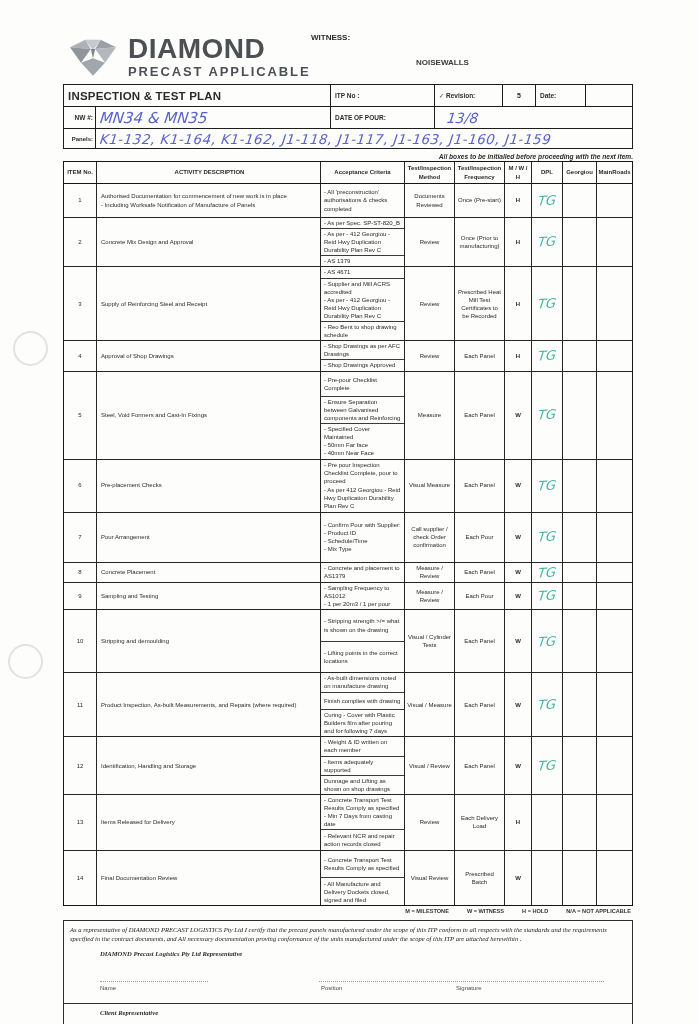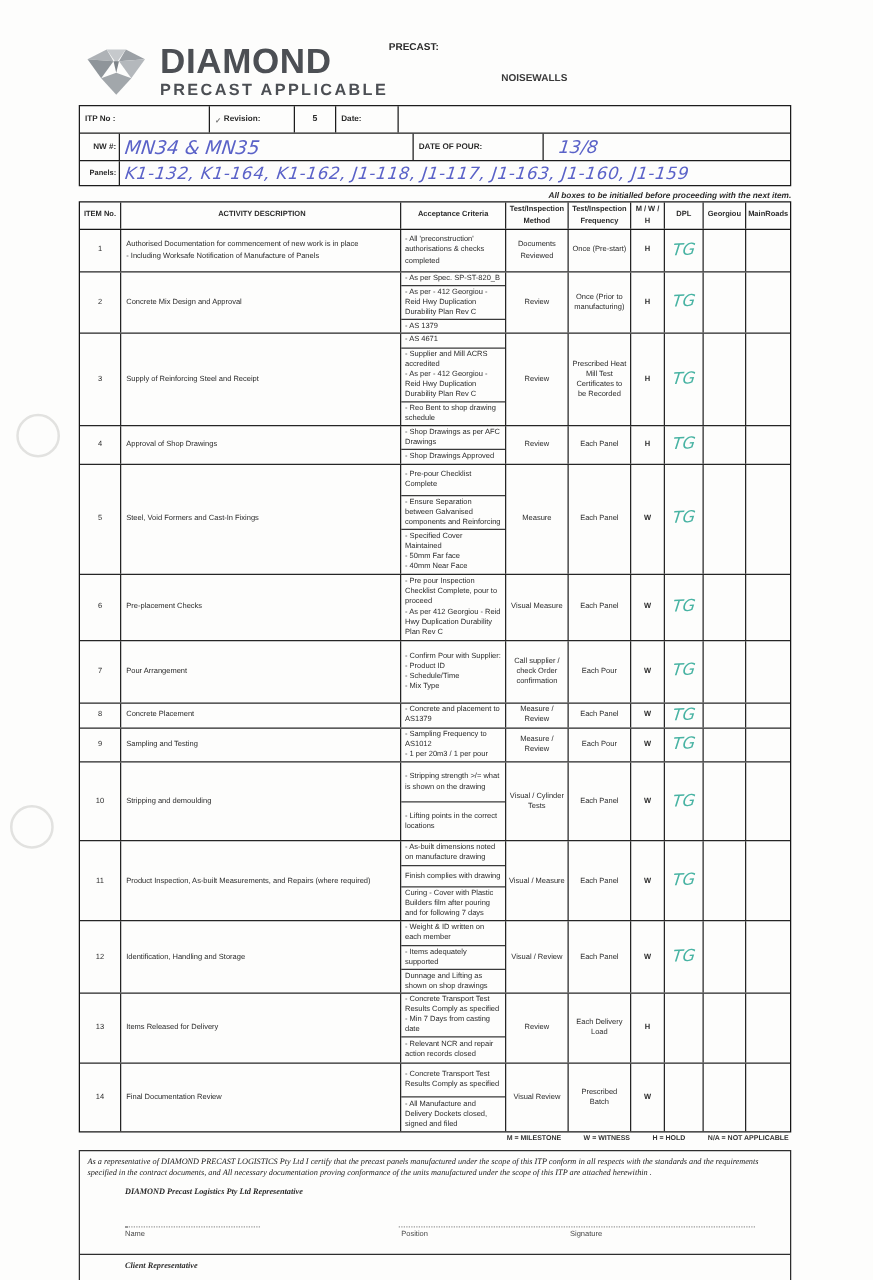--- a/index.html
+++ b/index.html
@@ -17,21 +17,21 @@
   .hole.h2{left:8px;top:644px;}
 
   
   .tophead{position:relative;height:84px;}
   .logo{position:absolute;left:2px;top:32px;display:flex;align-items:flex-end;}
   .logo svg{width:56px;height:46px;margin-right:7px;}
   .brand{line-height:1;}
   .brand-name{font-size:28px;font-weight:800;letter-spacing:.5px;color:#4c4f54;}
   .brand-sub{font-size:13px;font-weight:700;letter-spacing:1.9px;color:#4c4f54;margin-top:2px;}
   .project-label{position:absolute;left:248px;top:33px;font-size:8px;font-weight:700;}
-  .project-value{position:absolute;left:338px;top:58px;font-size:8px;font-weight:700;color:#3a3a3a;}
+  .project-value{position:absolute;left:353px;top:58px;font-size:8px;font-weight:700;color:#3a3a3a;}
 
   
   .head-table{border:1.5px solid #1d1d1d;}
   .hrow{display:flex;border-bottom:1px solid #1d1d1d;align-items:stretch;}
   .hrow:last-child{border-bottom:none;}
   .hcell{border-right:1px solid #1d1d1d;display:flex;align-items:center;padding:1px 4px;box-sizing:border-box;}
   .hcell:last-child{border-right:none;}
   .title-cell{width:267px;font-size:11.5px;font-weight:800;letter-spacing:.2px;}
   .itp-cell{width:104px;font-size:6.5px;font-weight:700;}
   .rev-cell{width:68px;font-size:6.5px;font-weight:700;}
@@ -113,26 +113,27 @@
           <polygon points="8,28 46,31 28,56" fill="#8f959a"></polygon>
           <polygon points="92,28 54,31 72,56" fill="#b4b8bc"></polygon>
           <polygon points="46,31 54,31 50,48" fill="#7e8489"></polygon>
           <polygon points="28,56 50,48 72,56 50,80" fill="#a2a7ab"></polygon>
         </svg>
         <div class="brand">
           <div class="brand-name">DIAMOND</div>
           <div class="brand-sub">PRECAST APPLICABLE</div>
         </div>
       </div>
-      <div class="project-label">PRECAST:</div>
+      <div class="project-label">WITNESS:</div>
       <div class="project-value">NOISEWALLS</div>
     </div>
 
     <div class="head-table">
       <div class="hrow rowA">
+        <div class="hcell title-cell">INSPECTION &amp; TEST PLAN</div>
         <div class="hcell itp-cell">ITP No :</div>
         <div class="hcell rev-cell">
             <span class="checkmark">✓</span>
             <span>Revision:</span>
           </div>
         <div class="hcell revval-cell">5</div>
         <div class="hcell datelab-cell">Date:</div>
         <div class="hcell dateval-cell"></div>
       </div>
       <div class="hrow rowB">

